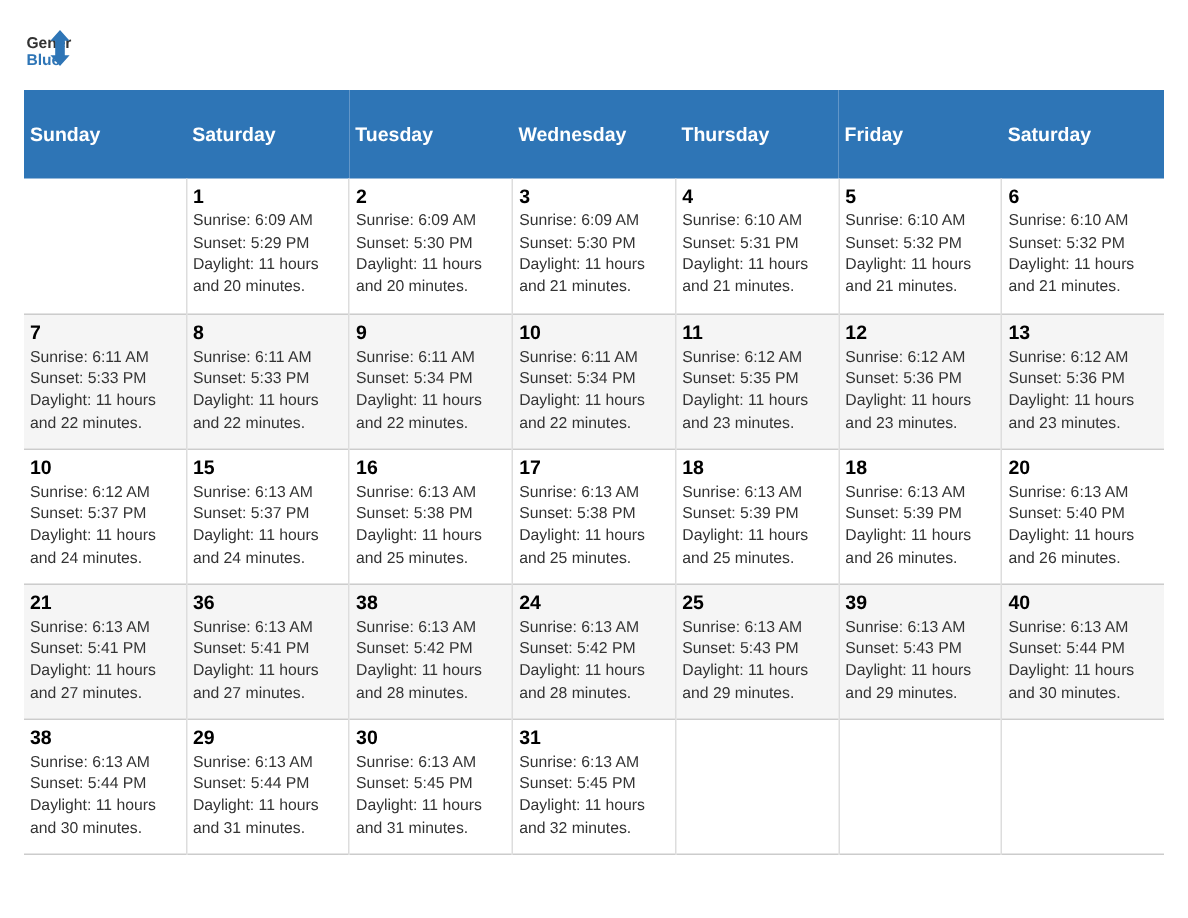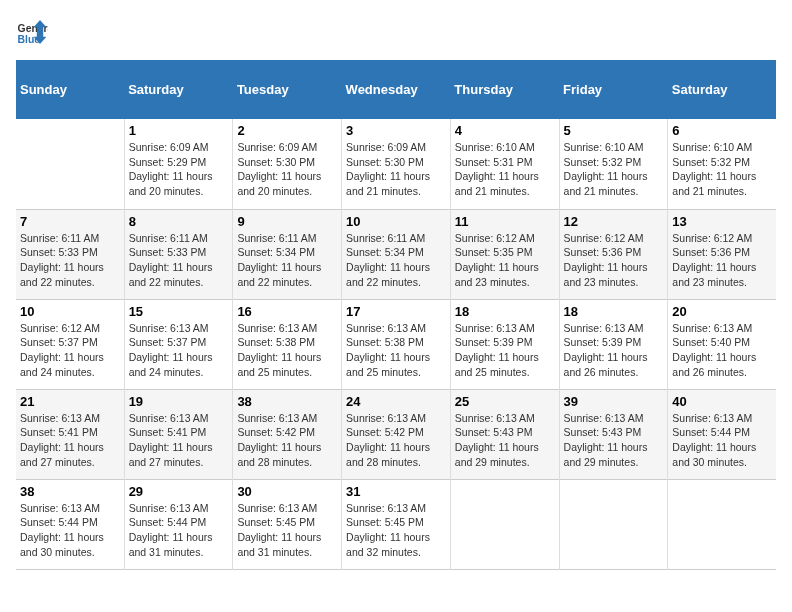--- a/index.html
+++ b/index.html
@@ -261,21 +261,21 @@
       </tr>
       <tr>
         <td>
           <span class="day-num">21</span>
           <div class="cell-text" style="white-space: pre-line;">Sunrise: 6:13 AM
 Sunset: 5:41 PM
 Daylight: 11 hours
 and 27 minutes.</div>
         </td>
         <td>
-          <span class="day-num">19</span>
+          <span class="day-num">36</span>
           <div class="cell-text" style="white-space: pre-line;">Sunrise: 6:13 AM
 Sunset: 5:41 PM
 Daylight: 11 hours
 and 27 minutes.</div>
         </td>
         <td>
           <span class="day-num">38</span>
           <div class="cell-text" style="white-space: pre-line;">Sunrise: 6:13 AM
 Sunset: 5:42 PM
 Daylight: 11 hours

